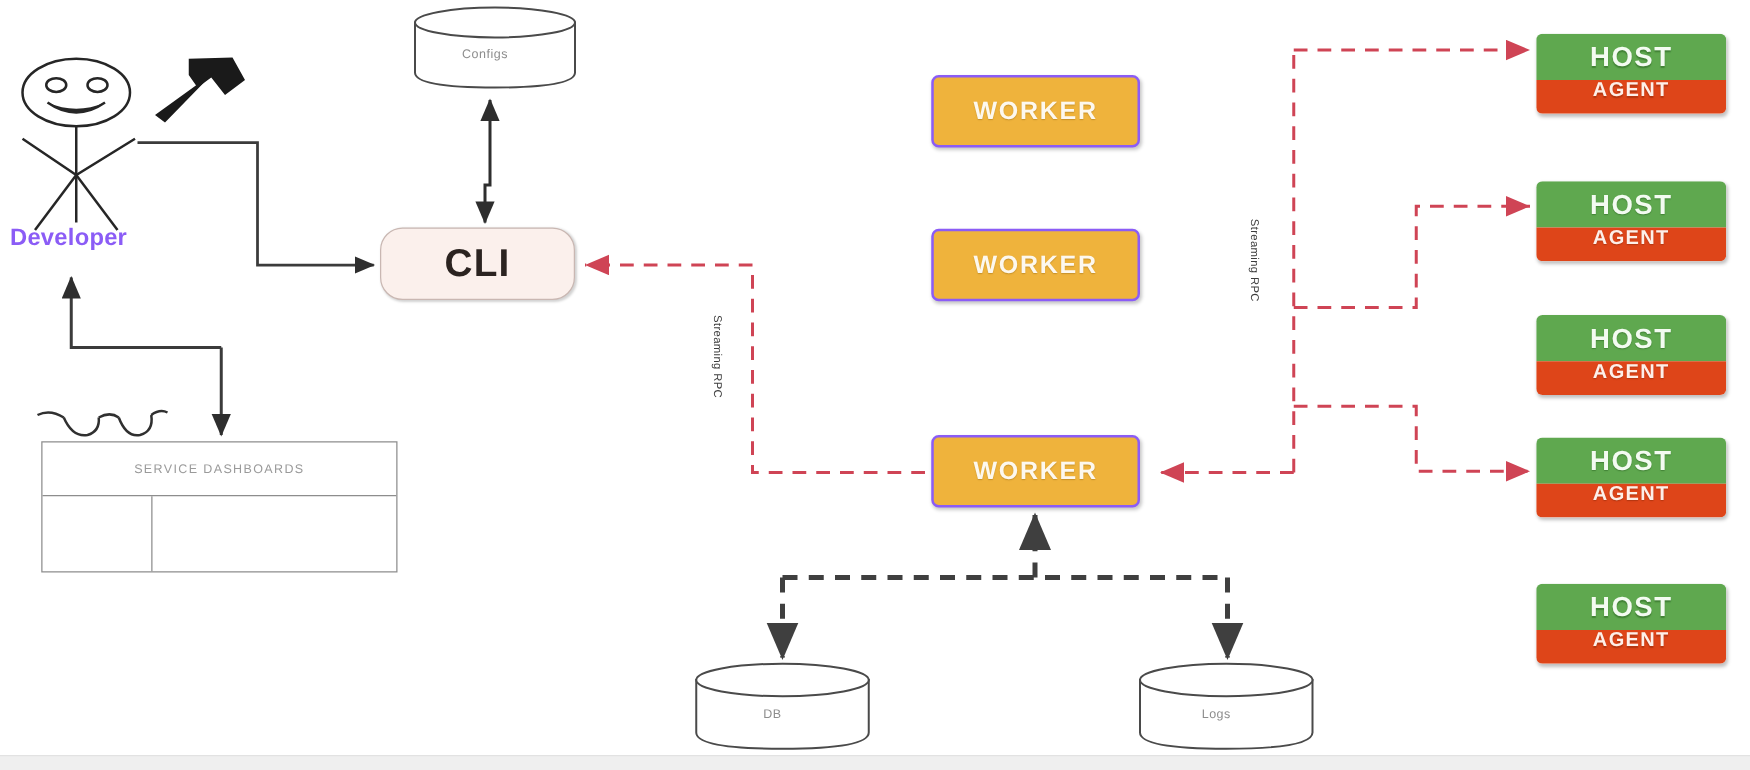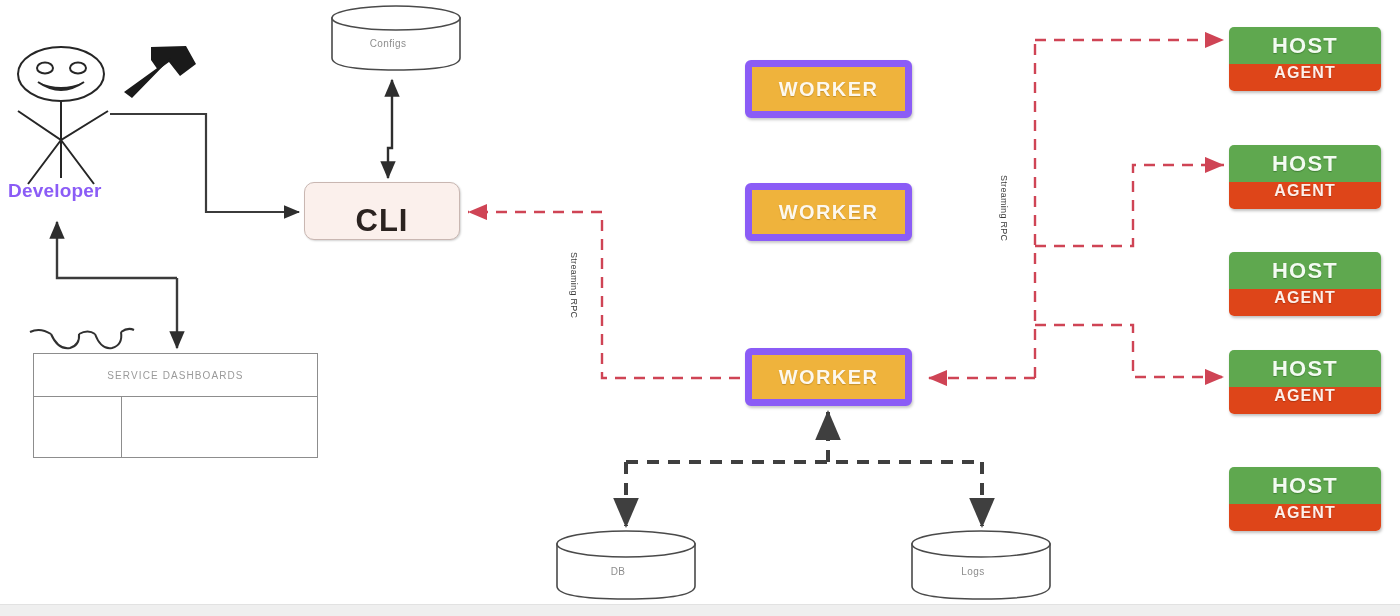--- a/index.html
+++ b/index.html
@@ -24,37 +24,37 @@
     pointer-events: none;
   }
   .node { position: absolute; box-sizing: border-box; }
 
   
   .cli-box {
     left: 304px; top: 182px;
     width: 156px; height: 58px;
     background: #fbf0ec;
     border: 1px solid #c9b7b2;
-    border-radius: 10px;
+    border-radius: 18px;
     box-shadow: 1px 1px 2px rgba(0,0,0,0.18);
-    display: flex; align-items: flex-end; justify-content: center;
+    display: flex; align-items: center; justify-content: center;
   }
   .cli-box .label {
     font-size: 31px;
     font-weight: bold;
     letter-spacing: 1px;
     color: #2b2320;
     font-family: "Liberation Sans", sans-serif;
   }
 
   
   .worker {
     width: 167px; height: 58px;
     background: #efb33c;
-    border: 7px solid #8b5cf6;
+    border: 2px solid #8b5cf6;
     border-radius: 6px;
     box-shadow: 1px 2px 3px rgba(0,0,0,0.22);
     display: flex; align-items: center; justify-content: center;
   }
   .worker .label {
     font-size: 20px;
     font-weight: bold;
     letter-spacing: 1.4px;
     color: #fdf8ee;
     text-shadow: 0 1px 1px rgba(120,80,10,0.35);

